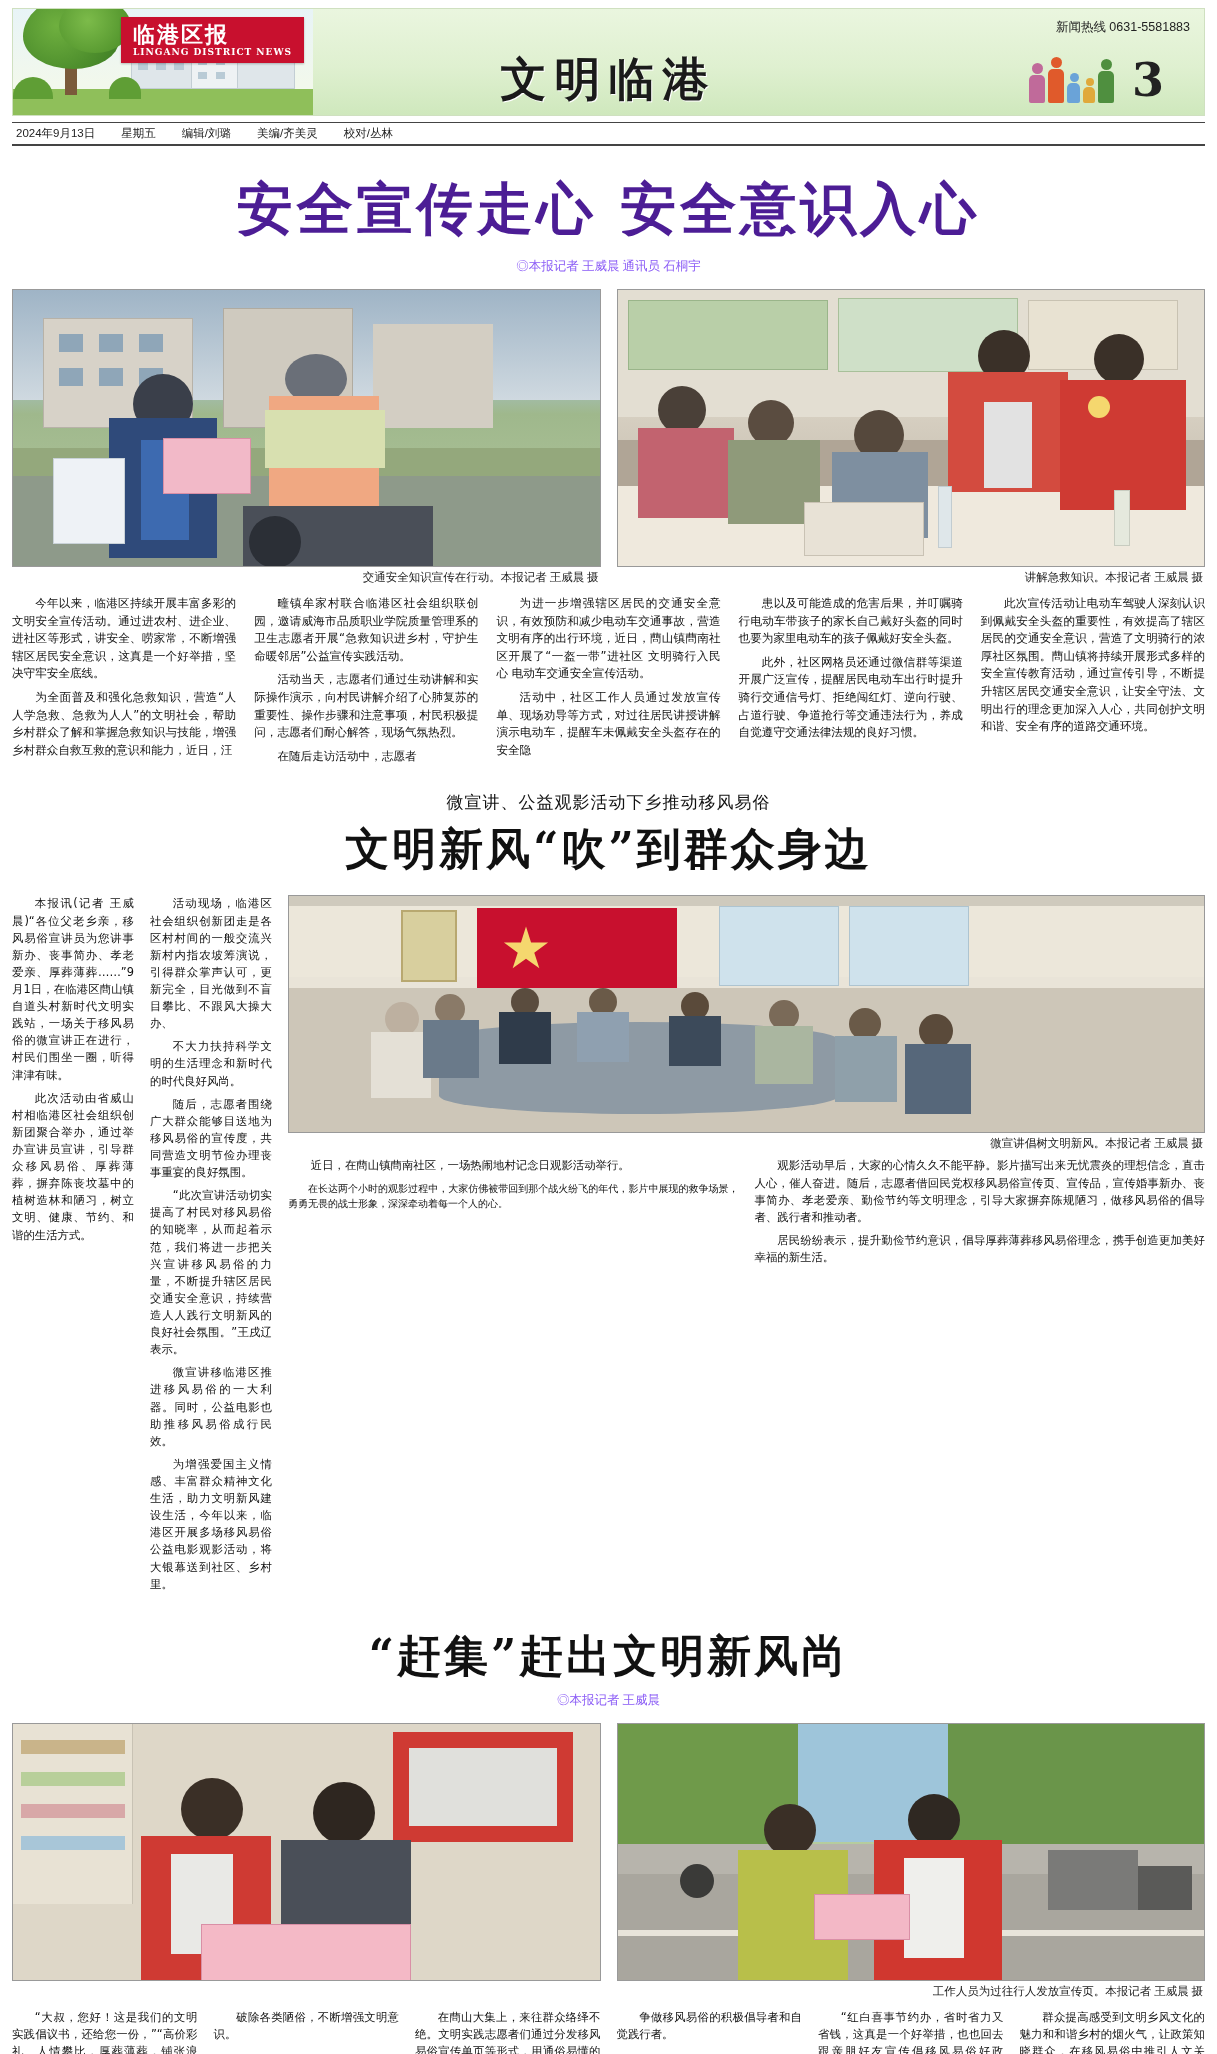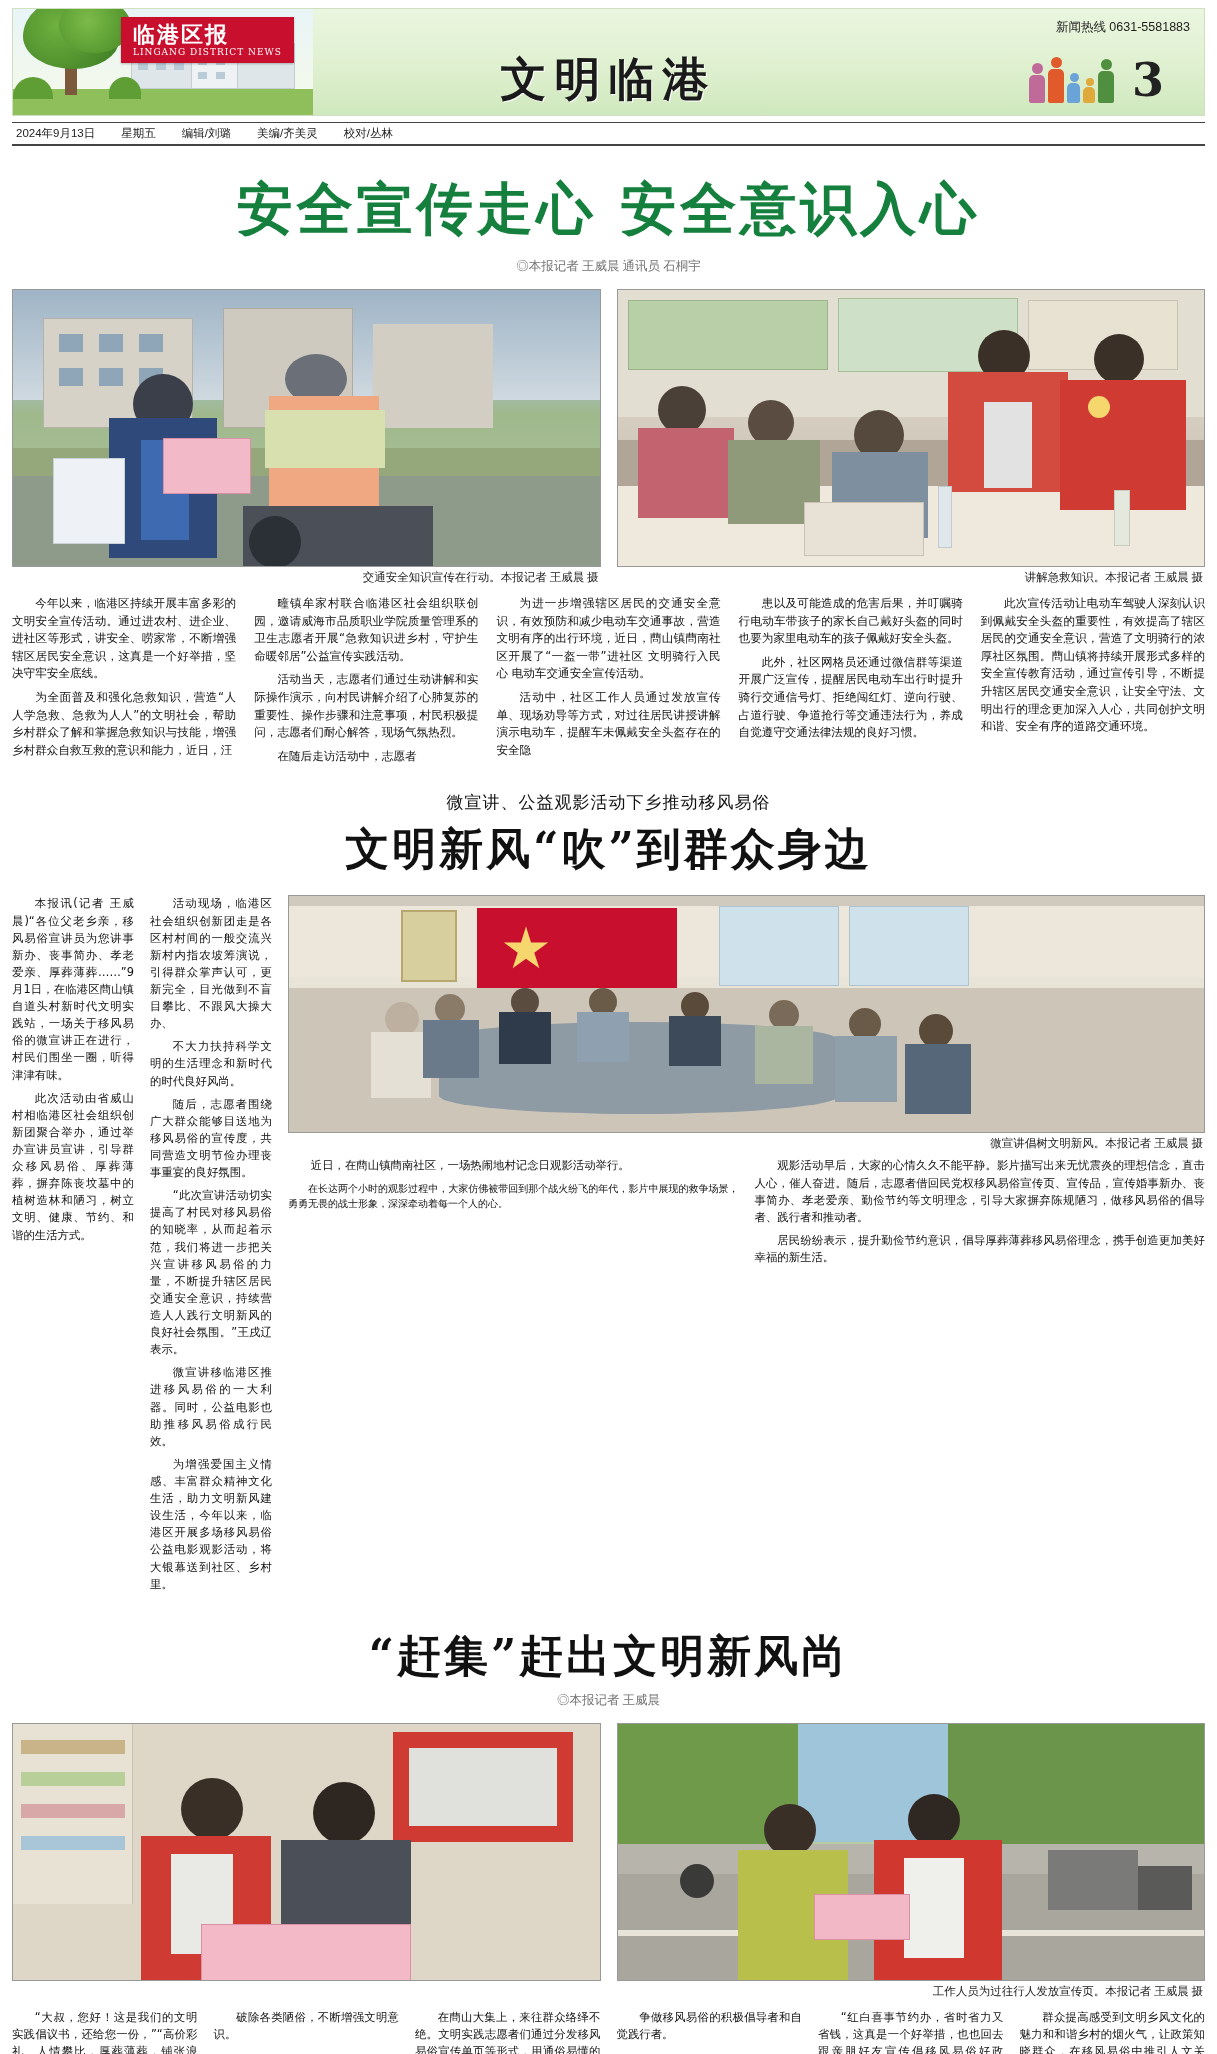--- a/index.html
+++ b/index.html
@@ -44,21 +44,21 @@
     border-radius: 50%;
   }
   .bush { position:absolute; bottom: 16px; width: 40px; height: 22px; background:#5f9e35; border-radius: 20px 20px 0 0; }
   .logo-box {
     position: absolute; left: 108px; top: 8px;
     background: #c8102e; color: #fff; padding: 5px 12px;
     font-family: "DejaVu Serif", serif; font-weight: bold; font-size: 22px;
     letter-spacing: 2px; line-height: 1.15;
     box-shadow: 0 1px 2px rgba(0,0,0,.25);
   }
-  .logo-sub { display:block; font-size: 9px; letter-spacing: 1px; font-weight: normal; text-align:right; }
+  .logo-sub { display:block; font-size: 9px; letter-spacing: 1px; font-weight: bold; text-align:right; }
   .mast-title {
     position: absolute; left: 0; right: 0; top: 40px; text-align: center;
     font-family: "DejaVu Serif", serif; font-weight: bold; font-size: 46px;
     letter-spacing: 8px; color: #1a1a1a;
     text-shadow: 1px 1px 0 #fff;
   }
   .hotline {
     position: absolute; right: 14px; top: 10px; font-size: 12.5px; color: #222;
     font-family: "Liberation Sans", sans-serif;
   }
@@ -75,23 +75,23 @@
   .rule-row {
     margin: 6px 12px 0 12px; border-top: 1px solid #444; border-bottom: 2px solid #444;
     padding: 3px 4px; font-size: 11.5px; color:#222;
     font-family: "Liberation Sans", sans-serif;
     display: flex; gap: 26px;
   }
 
   
   .headline {
     text-align: center; font-family: "DejaVu Serif", serif; font-weight: bold;
-    font-size: 56px; letter-spacing: 4px; margin: 26px 0 10px 0; color:#15803d;
-  }
-  .byline { text-align:center; font-size: 12.5px; color:#737373; margin-bottom: 14px; }
+    font-size: 56px; letter-spacing: 4px; margin: 26px 0 10px 0; color:#4c1d95;
+  }
+  .byline { text-align:center; font-size: 12.5px; color:#8b5cf6; margin-bottom: 14px; }
 
   
   .photo-row { display:flex; gap: 16px; padding: 0 12px; }
   .photo { position: relative; overflow:hidden; border:1px solid #999; }
   .cap { font-size: 11.5px; text-align: right; padding: 3px 2px 0 0; color:#222; }
 
   .ph1 { width: 100%; height: 278px; background: linear-gradient(to bottom,#7fa6c9 0%, #a8c4dc 26%, #9fb88c 45%, #b7c9a2 100%); }
   .ph2 { width: 100%; height: 278px; background: linear-gradient(to bottom,#c9c0b2 0%, #d9d2c4 40%, #b9b0a2 100%); }
   .ph3 { width: 100%; height: 238px; background: linear-gradient(to bottom,#cfd6dd 0%, #e3e6e2 40%, #b9bdb4 100%); }
   .ph4 { width: 100%; height: 258px; background: linear-gradient(to bottom,#d8d2c6 0%, #cfc7b6 50%, #b5ad9d 100%); }

